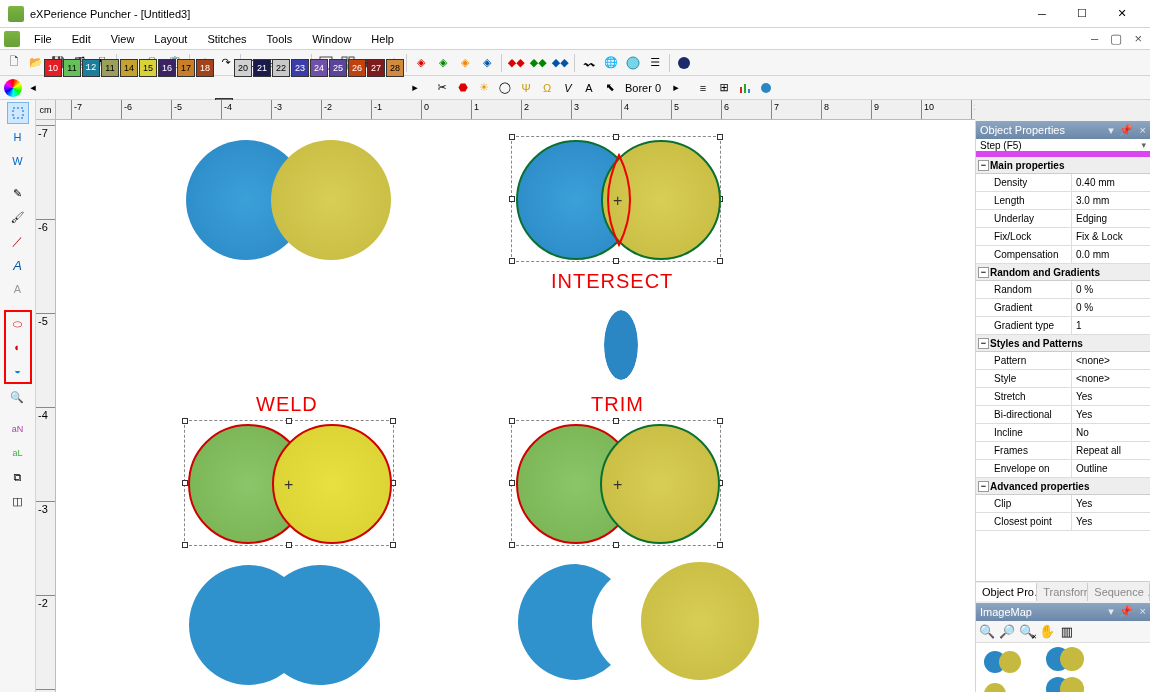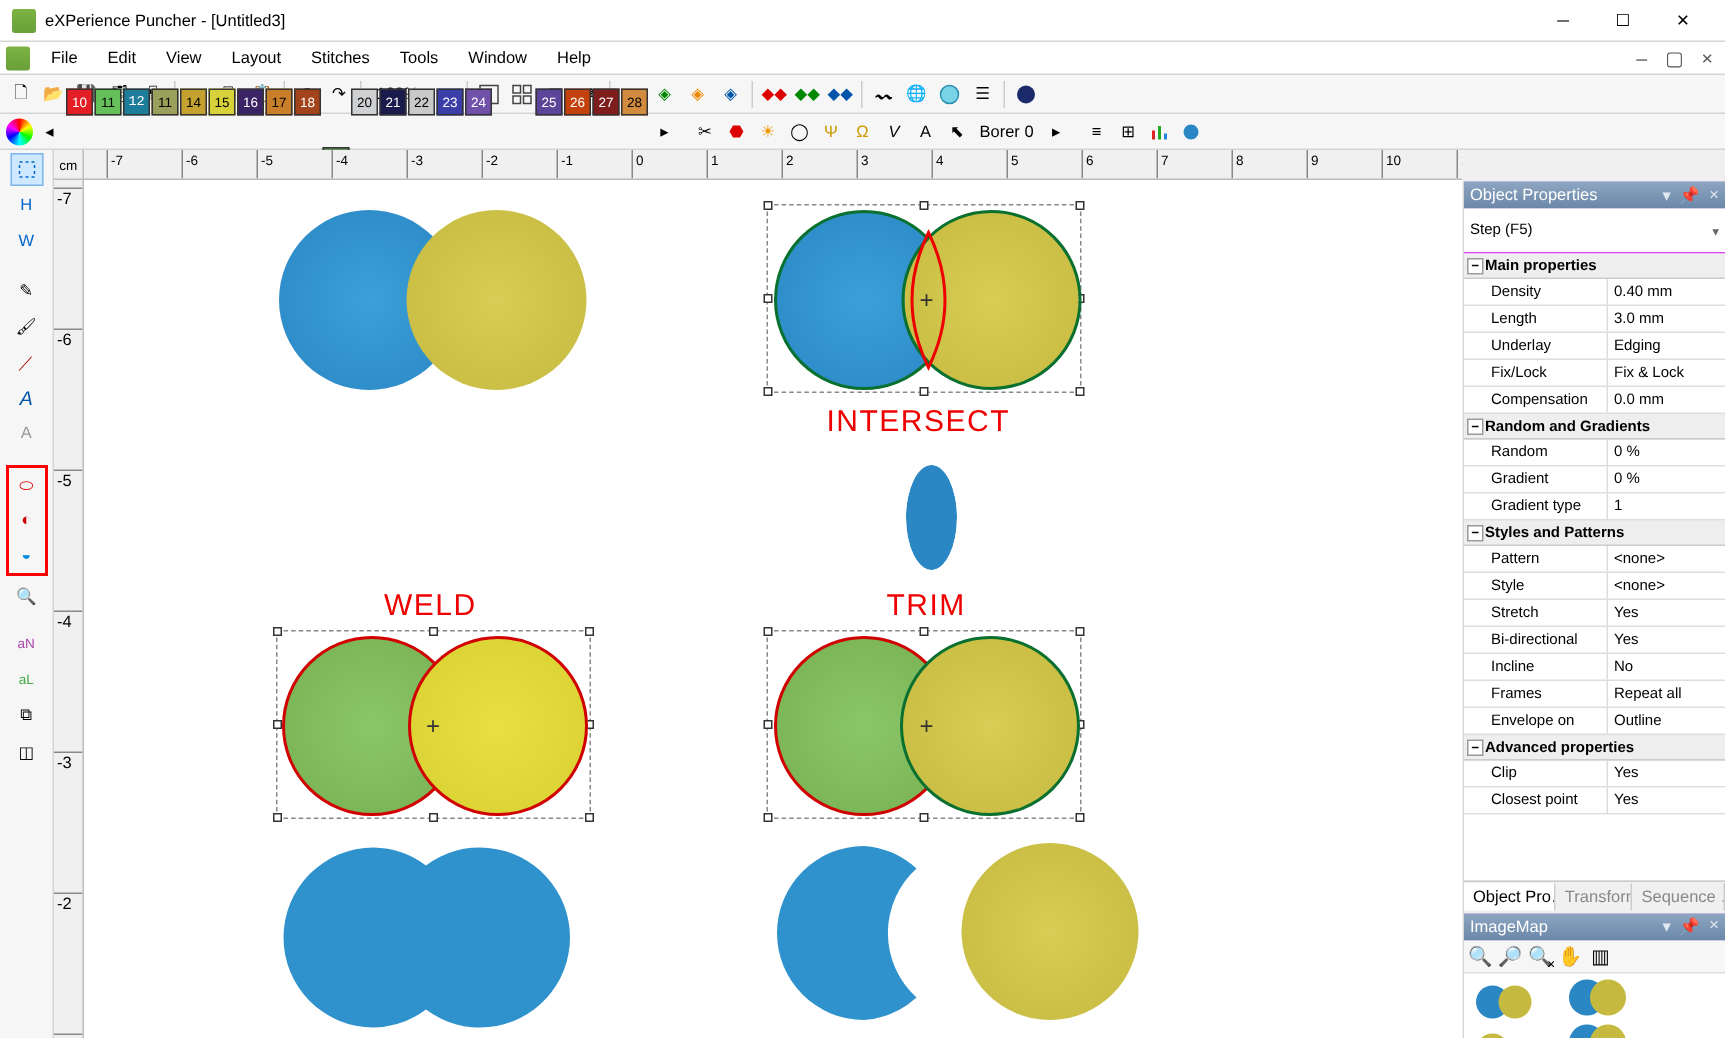--- a/index.html
+++ b/index.html
@@ -51,21 +51,21 @@
 .crosshair { position: absolute; color: #333; font-size: 16px; font-weight: 100; }
 
 .right-panel { width: 175px; background: #f0abfc; border-left: 1px solid #d4d4d4; display: flex; flex-direction: column; margin-top: 21px; }
 .panel-hdr { height: 18px; background: linear-gradient(#8da6c2,#6b87a8); color: #fff; font-size: 10px; display: flex; align-items: center; padding: 0 4px; }
 .panel-hdr .hdr-btns { margin-left: auto; display: flex; gap: 6px; color: #e0e8f0; font-size: 9px; }
 .prop-row { display: flex; border-bottom: 1px solid #ddd; height: 18px; align-items: center; background: #fff; }
 .prop-label { width: 95px; padding-left: 18px; font-size: 10px; white-space: nowrap; position: relative; }
 .prop-value { flex: 1; padding-left: 4px; border-left: 1px solid #ddd; font-size: 10px; height: 100%; display: flex; align-items: center; }
 .prop-section { background: #eee; font-weight: bold; padding-left: 14px; height: 17px; display: flex; align-items: center; font-size: 10px; border-bottom: 1px solid #ccc; position: relative; }
 .prop-section::before { content: '−'; position: absolute; left: 2px; width: 9px; height: 9px; border: 1px solid #999; background: #fff; font-size: 9px; line-height: 8px; text-align: center; }
-.prop-select { background: #fff; border-bottom: 1px solid #d946ef; height: 30px; display: flex; align-items: center; padding: 0 4px; font-size: 10px; position: relative; }
+.prop-select { background: #fff; border-bottom: 6px solid #d946ef; height: 18px; display: flex; align-items: center; padding: 0 4px; font-size: 10px; position: relative; }
 .prop-select::after { content: '▾'; position: absolute; right: 4px; font-size: 9px; color: #666; }
 
 .tabs-bottom { height: 22px; border-top: 1px solid #ccc; display: flex; align-items: center; background: #f0f0f0; font-size: 10px; }
 .tab-b { padding: 3px 6px; border-right: 1px solid #ccc; cursor: pointer; white-space: nowrap; overflow: hidden; }
 .tab-b.active { background: #fff; }
 
 .imagemap-body { background: #fff; flex: 1; position: relative; overflow: hidden; }
 .im-toolbar { height: 22px; display: flex; align-items: center; gap: 2px; padding: 0 2px; background: #f6f6f6; border-bottom: 1px solid #ddd; }
 .im-btn { width: 18px; height: 18px; cursor: pointer; display: flex; align-items: center; justify-content: center; font-size: 13px; }
 
@@ -170,21 +170,21 @@
       <div class="color-sw" style="background: rgb(216, 210, 58); color: rgb(0, 0, 0);">15</div>
       <div class="color-sw" style="background: rgb(58, 36, 102); color: rgb(255, 255, 255);">16</div>
       <div class="color-sw" style="background: rgb(201, 127, 41); color: rgb(0, 0, 0);">17</div>
       <div class="color-sw" style="background: rgb(163, 67, 27); color: rgb(255, 255, 255);">18</div>
       <div class="color-sw" style="background: rgb(91, 140, 90); color: rgb(255, 255, 255); margin-top: 39px;">19</div>
       <div class="color-sw" style="background: rgb(207, 208, 210); color: rgb(0, 0, 0);">20</div>
       <div class="color-sw" style="background: rgb(26, 26, 77); color: rgb(255, 255, 255);">21</div>
       <div class="color-sw" style="background: rgb(201, 201, 201); color: rgb(0, 0, 0);">22</div>
       <div class="color-sw" style="background: rgb(59, 62, 168); color: rgb(255, 255, 255);">23</div>
       <div class="color-sw" style="background: rgb(112, 80, 168); color: rgb(255, 255, 255);">24</div>
-      <div class="color-sw" style="background: rgb(90, 69, 153); color: rgb(255, 255, 255); margin-left: 28px;">25</div>
+      <div class="color-sw" style="background: rgb(90, 69, 153); color: rgb(255, 255, 255);">25</div>
       <div class="color-sw" style="background: #c2410c; color: rgb(255, 255, 255);">26</div>
       <div class="color-sw" style="background: #7f1d1d; color: rgb(255, 255, 255);">27</div>
       <div class="color-sw" style="background: rgb(210, 138, 63); color: rgb(0, 0, 0);">28</div>
     </div>
   <div class="cb-btn">▸</div>
   <div class="cb-sep"></div>
   <div class="cb-btn">✂</div>
   <div class="cb-btn" style="color:#d00;">⬣</div>
   <div class="cb-btn" style="color:#e90;">☀</div>
   <div class="cb-btn">◯</div>

